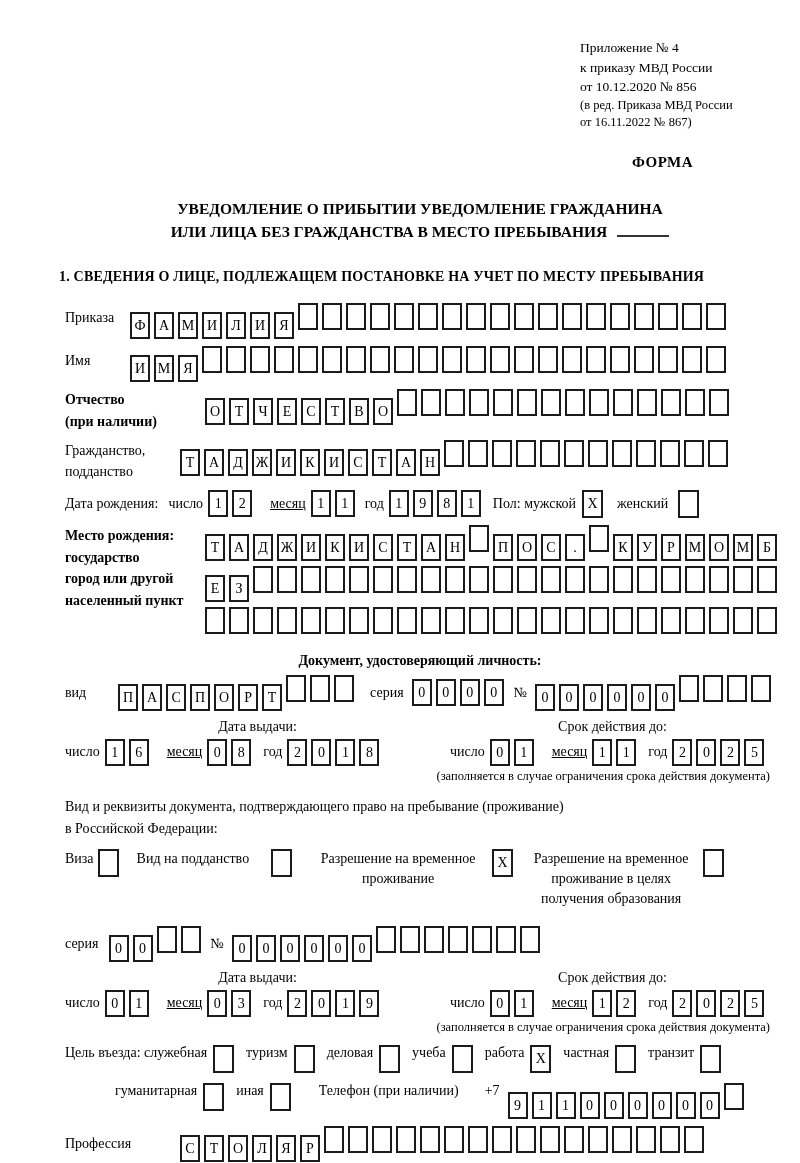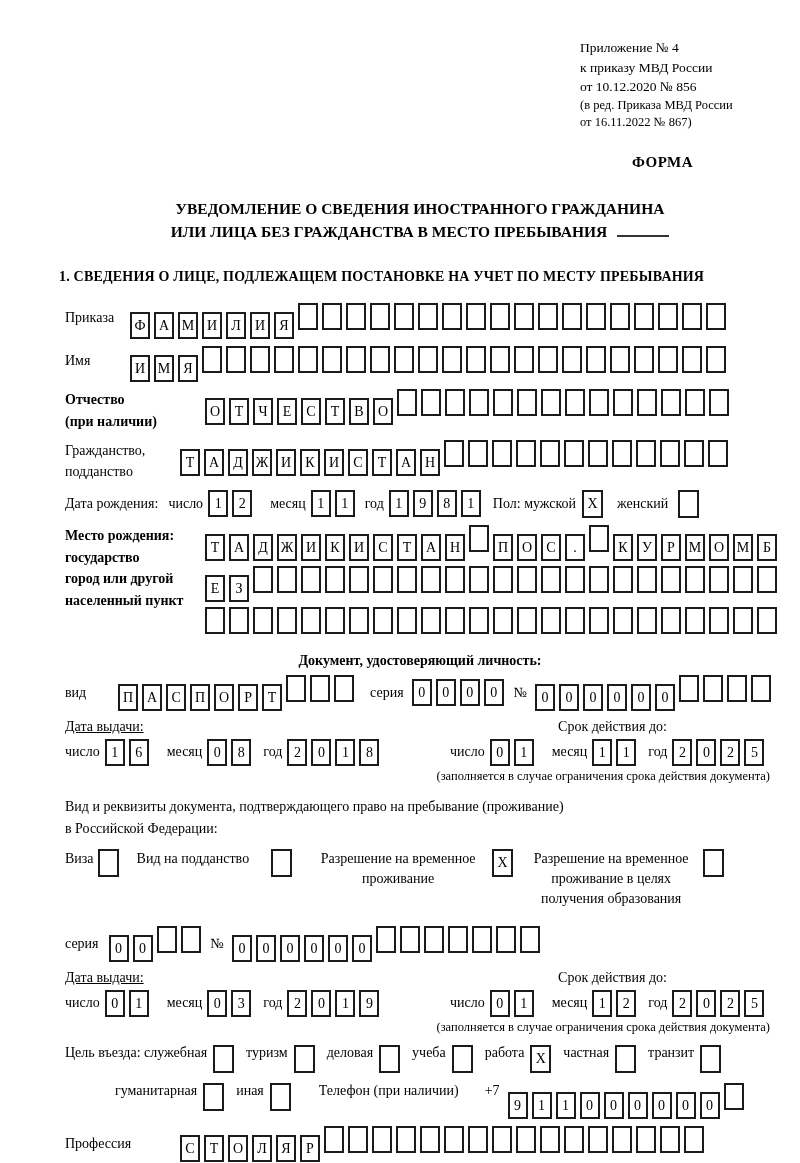--- a/index.html
+++ b/index.html
@@ -29,27 +29,27 @@
     font-family:"Liberation Serif",serif; background:#fff;
   }
   .cb {
     display:inline-block; width:17px; height:24px; border:2px solid #1b1b1b;
     text-align:center; font-size:14px; line-height:24px; flex:none; background:#fff;
   }
   .w65 { width:65px; } .w115 { width:115px; } .w140 { width:140px;font-weight:bold; }
   .center-bold { text-align:center; font-weight:bold; font-size:14px; margin-top:10px; }
   
   .dates-head { display:flex; margin-top:8px; }
-  .dates-head .h1 { width:385px; text-align:left;text-decoration:underline; }
+  .dates-head .h1 { width:385px; text-align:center; }
   .dates-head .h2 { flex:1; text-align:center; }
   .dates-row { display:flex; align-items:center; margin-top:4px; }
   .dates-row .g1 { width:385px; display:flex; align-items:center; }
   .dates-row .g2 { flex:1; display:flex; align-items:center; }
   .dg-lbl { margin-right:5px; }
-  .dg-gap { margin-left:14px; }
+  .dg-gap { margin-left:14px;text-decoration:underline; }
   .note { text-align:right; font-size:12.5px; padding-right:5px; margin-top:3px; }
   .intro { margin-top:12px; line-height:1.6; }
   
   .permit-type { display:flex; align-items:flex-start; margin-top:8px; }
   .permit-type .pt-lbl { line-height:1.45; }
   .permit-type .ctr { text-align:center; }
   
   .purpose-row { display:flex; align-items:flex-start; margin-top:10px; flex-wrap:nowrap; }
   .purpose-row .p-lbl { margin:0 6px 0 12px; }
   .purpose-row .p-lbl.first { margin-left:0; }
@@ -62,21 +62,21 @@
   <div class="apx">
     <div>Приложение № 4</div>
     <div>к приказу МВД России</div>
     <div>от 10.12.2020 № 856</div>
     <div class="small">(в ред. Приказа МВД России</div>
     <div class="small">от 16.11.2022 № 867)</div>
   </div>
   <div class="forma">ФОРМА</div>
 
   <div class="title">
-    <div>УВЕДОМЛЕНИЕ О СВЕДЕНИЯ ИНОСТРАННОГО ГРАЖДАНИНА</div>
+    <div>УВЕДОМЛЕНИЕ О ПРИБЫТИИ УВЕДОМЛЕНИЕ ГРАЖДАНИНА</div>
     <div>
       <span>ИЛИ ЛИЦА БЕЗ ГРАЖДАНСТВА В МЕСТО ПРЕБЫВАНИЯ</span><span class="blank-line"></span>
     </div>
   </div>
 
   <div class="sec1">1. СВЕДЕНИЯ О ЛИЦЕ, ПОДЛЕЖАЩЕМ ПОСТАНОВКЕ НА УЧЕТ ПО МЕСТУ ПРЕБЫВАНИЯ</div>
 
   <div class="row" style="margin-top:18px;">
     <span class="lbl w65">Приказа</span>
     <span class="cells"><span class="cell">Ф</span><span class="cell">А</span><span class="cell">М</span><span class="cell">И</span><span class="cell">Л</span><span class="cell">И</span><span class="cell">Я</span><span class="cell"></span><span class="cell"></span><span class="cell"></span><span class="cell"></span><span class="cell"></span><span class="cell"></span><span class="cell"></span><span class="cell"></span><span class="cell"></span><span class="cell"></span><span class="cell"></span><span class="cell"></span><span class="cell"></span><span class="cell"></span><span class="cell"></span><span class="cell"></span><span class="cell"></span><span class="cell"></span></span>

